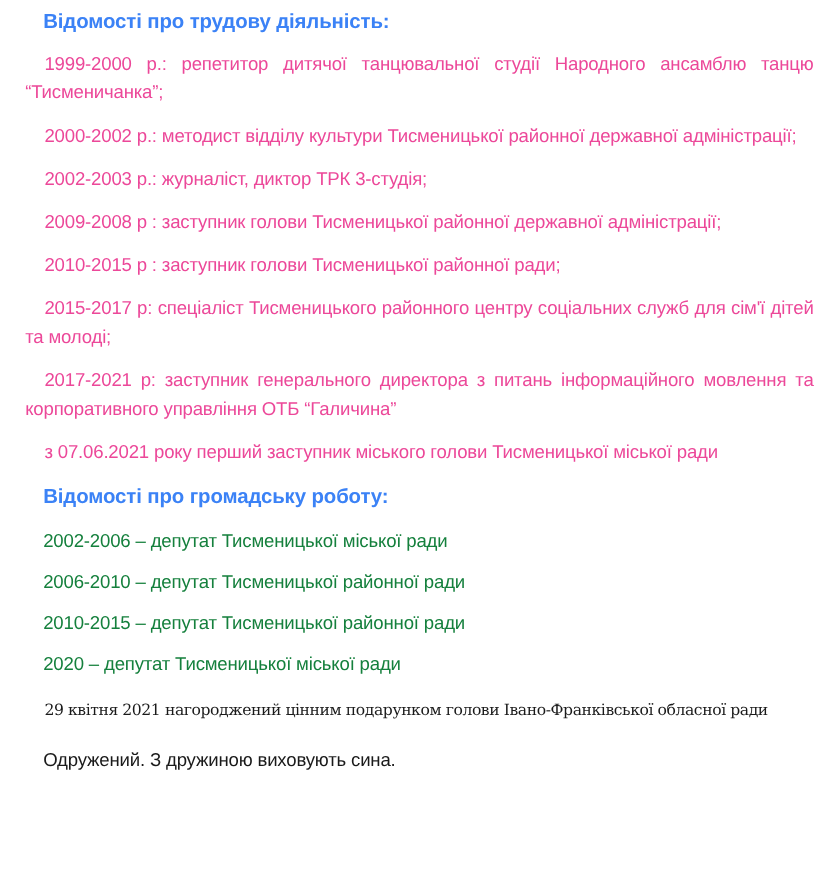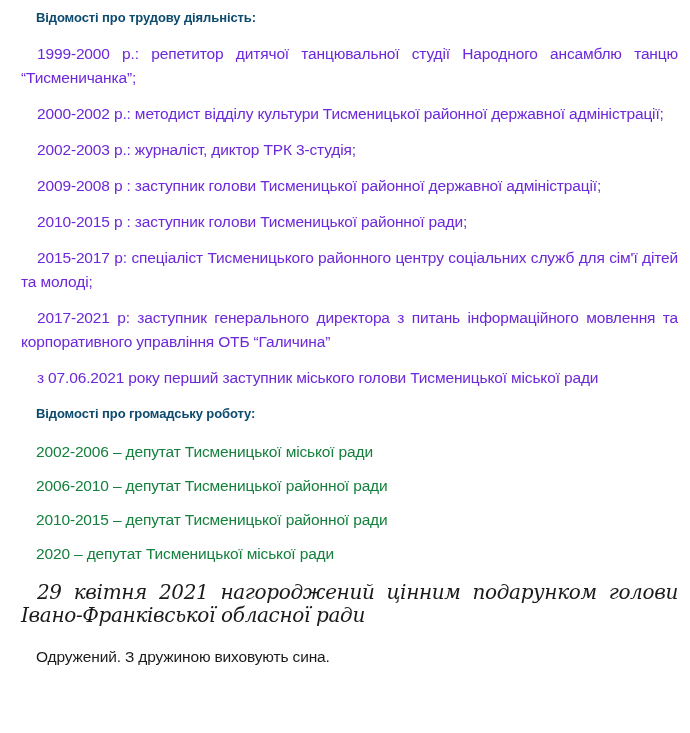--- a/index.html
+++ b/index.html
@@ -24,38 +24,38 @@
     height: 733px;
     box-sizing: border-box;
     padding: 0 12px 0 21px;
     background: #ffffff;
   }
 
   
   .section-heading {
     font-family: "Liberation Sans", "DejaVu Sans", sans-serif;
     font-weight: bold;
-    font-size: 13px;
+    font-size: 17px;
     line-height: 22px;
-    color: #0c4a6e;
+    color: #3b82f6;
     letter-spacing: -0.1px;
     margin: 0;
     padding: 0 0 0 15px;
     white-space: nowrap;
   }
 
   .heading-work  { margin-top: 7px; }
   .heading-civic { margin-top: 13px; }
 
   
   .para {
     font-family: "Liberation Sans", "DejaVu Sans", sans-serif;
     font-size: 15.5px;
     line-height: 24px;
-    color: #6d28d9;
+    color: #ec4899;
     margin: 0;
     padding: 0;
     text-align: justify;
     text-justify: inter-word;
     text-indent: 16px;
     letter-spacing: -0.15px;
     width: 657px;
   }
 
   .para + .para { margin-top: 12px; }
@@ -75,31 +75,30 @@
     letter-spacing: -0.15px;
     white-space: nowrap;
   }
 
   .civic-line-first { margin-top: 16px; }
   .civic-line + .civic-line { margin-top: 12px; }
 
   
   .para-award {
     font-family: "DejaVu Serif", "Liberation Serif", serif;
-    font-size: 20px;
+    font-size: 13px;
     line-height: 23px;
     color: #1a1a1a;
     margin: 16px 0 0 0;
     padding: 0;
     text-align: justify;
     text-align-last: left;
     text-indent: 16px;
     letter-spacing: -0.35px;
     width: 657px;
-    font-style: italic;
   }
 
   
   .para-family {
     font-family: "Liberation Sans", "DejaVu Sans", sans-serif;
     font-size: 15.5px;
     line-height: 22px;
     color: #1a1a1a;
     margin: 19px 0 0 0;
     padding: 0 0 0 15px;

